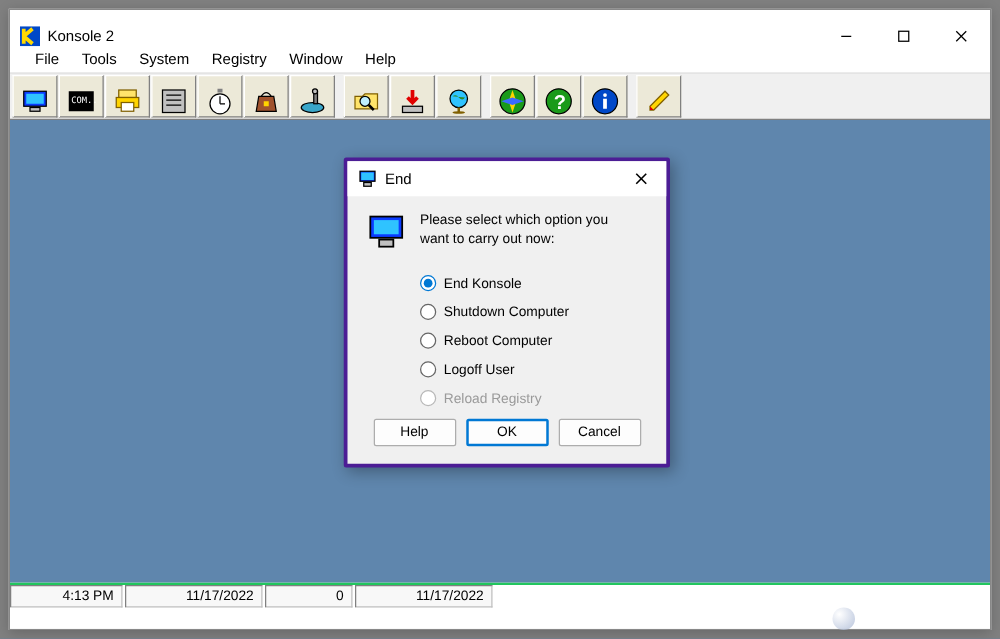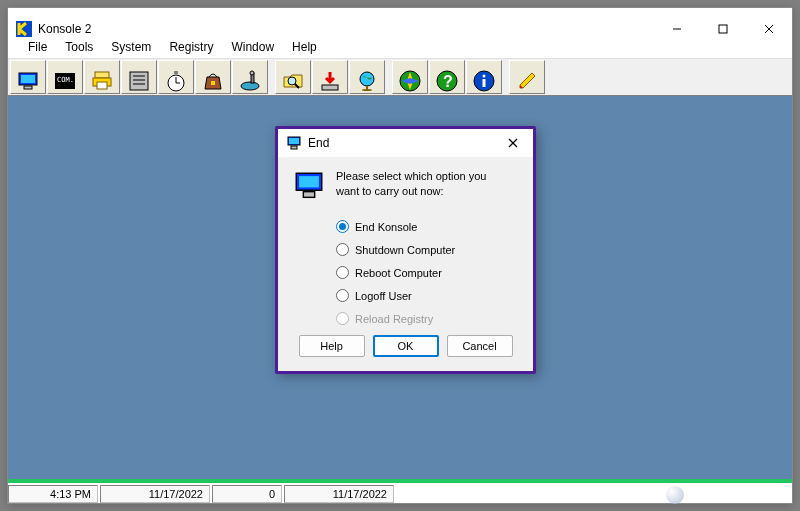--- a/index.html
+++ b/index.html
@@ -83,25 +83,25 @@
   .tb-sep {
     width: 6px;
     height: 34px;
   }
   .workspace {
     flex: 1;
     background: #5f86ad;
     position: relative;
   }
   .statusbar {
-    height: 24px;
+    height: 37px;
     background: #fff;
-    border-top: 4px solid #22c55e;
-    display: flex;
-    align-items: flex-end;
+    border-top: 2px solid #22c55e;
+    display: flex;
+    align-items: flex-start;
     font-size: 11px;
   }
   .status-cell {
     border: 1px solid #c0c0c0;
     border-top-color: #808080;
     border-left-color: #808080;
     height: 18px;
     padding: 0 6px;
     margin-right: 2px;
     display: inline-flex;

